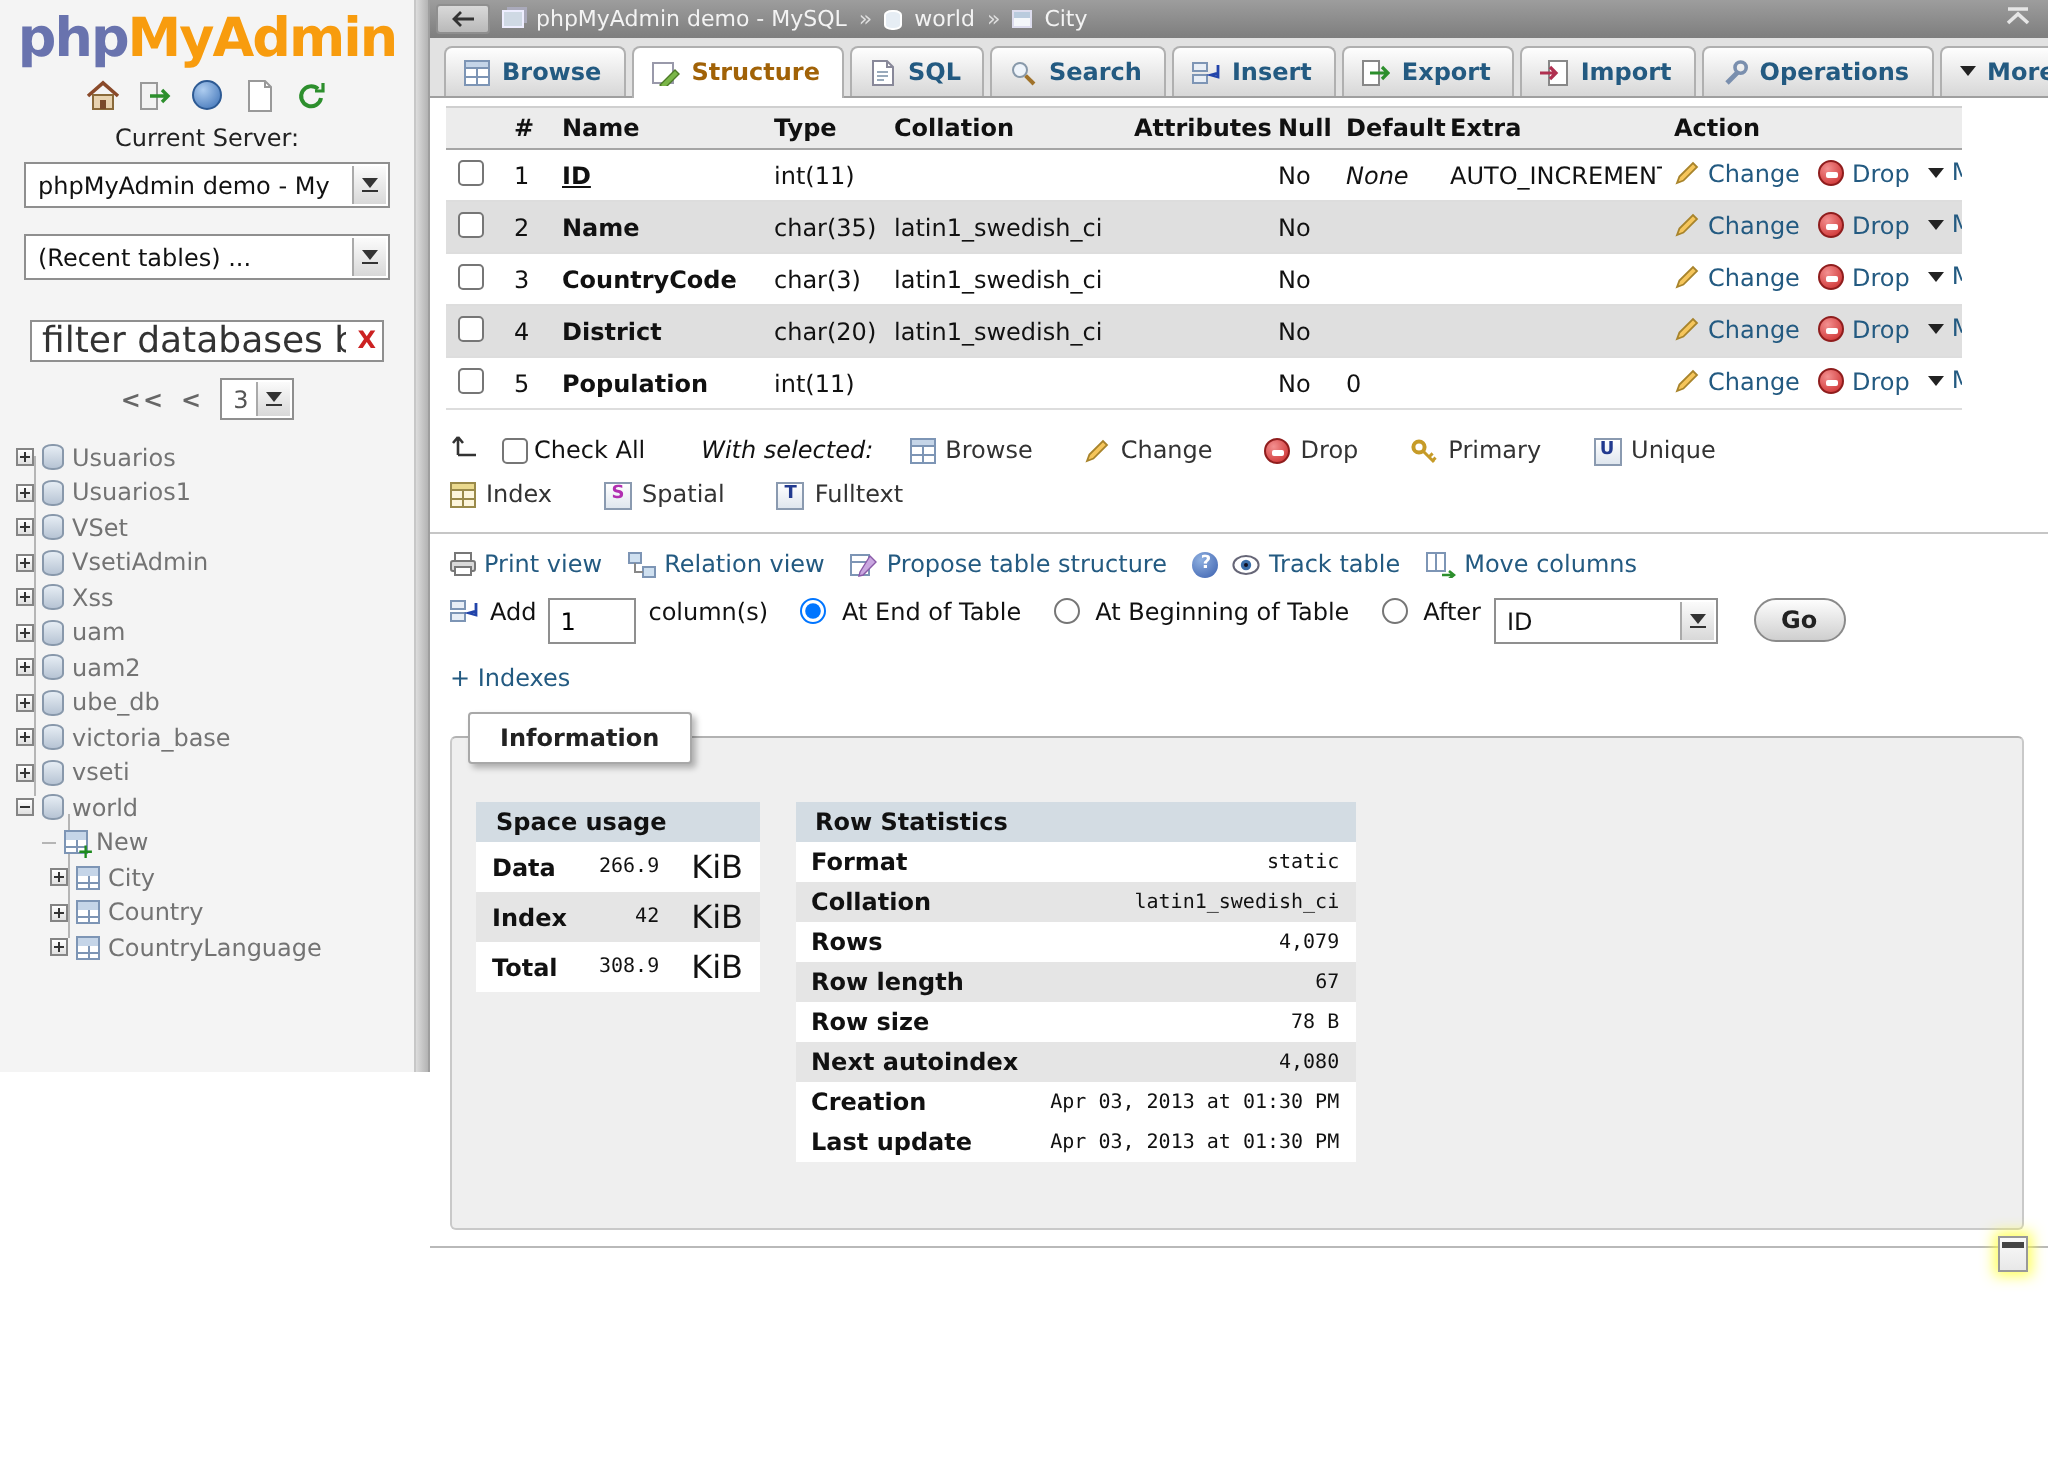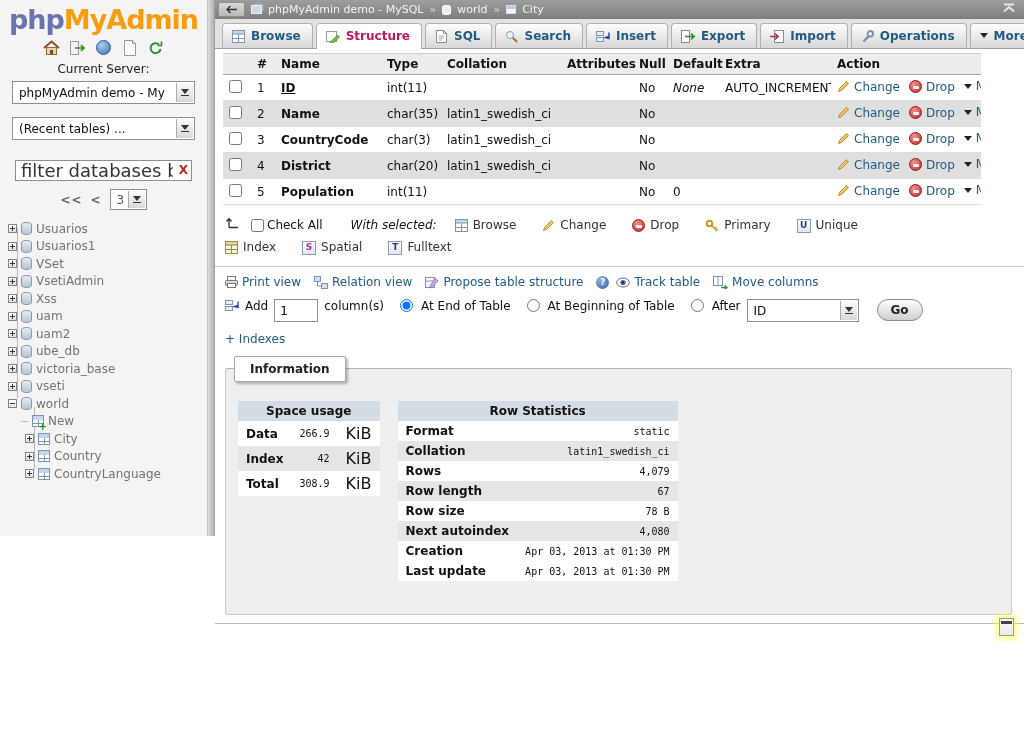--- a/index.html
+++ b/index.html
@@ -53,21 +53,21 @@
 .backbtn { width:27px; height:15px; background:linear-gradient(#d9d9d9,#b9b9b9); border:1px solid #8f8f8f; border-radius:2px; display:flex; align-items:center; justify-content:center; cursor:pointer; flex:none; }
 .crumb-sep { color:#ddd; }
 .cic { display:inline-block; flex:none; }
 .cic-server { width:11px; height:9px; background:#cfd9e4; border:1px solid #eef; box-shadow:2px -2px 0 -0.5px #aab; }
 .cic-db { width:9px; height:10px; background:#e6edf4; border:1px solid #fff; border-radius:4px/2.5px; }
 .cic-tbl { width:10px; height:9px; border:1px solid #dde; background:linear-gradient(#b9cbdd,#b9cbdd) 0 0/10px 3px no-repeat,#f4f7fa; }
 .collapse-ic { margin-left:auto; cursor:pointer; }
 
 .tabsbar { height:30px; background:#e2e2e2; border-bottom:1px solid #9f9f9f; display:flex; align-items:flex-end; padding:0 0 0 7px; gap:3px; flex:none; }
 .tab { display:flex; align-items:center; gap:6px; padding:5px 11px 5px 9px; background:linear-gradient(#fefefe,#d7d7d7); border:1px solid #b0b0b0; border-bottom:none; border-radius:4px 4px 0 0; color:#235a81; font-weight:bold; cursor:pointer; white-space:nowrap; }
-.tab.active { background:#fff; color:#be185d; position:relative; top:1px; padding-bottom:6px; }
+.tab.active { background:#fff; color:#a16207; position:relative; top:1px; padding-bottom:6px; }
 
 .content { padding:4px 8px 0 8px; flex:1; position:relative; }
 
 table.struct { border-collapse:collapse; table-layout:fixed; width:758px; }
 table.struct th { text-align:left; font-weight:bold; padding:3px 6px; background:#ececec; border-bottom:1px solid #a5a5a5; border-top:1px solid #cfcfcf; }
 table.struct td { padding:4px 6px; border-bottom:1px solid #ddd; overflow:hidden; white-space:nowrap; }
 table.struct tr.g td { background:#dfdfdf; }
 .colname { font-weight:bold; }
 .colname.pk { text-decoration:underline; }
 .em { font-style:italic; }
@@ -99,21 +99,21 @@
 .addrow .radio { margin:0 2px 0 10px; }
 .addrow label { cursor:pointer; }
 .sel.inlinesel { width:112px; margin:0; display:inline-flex; }
 .gobtn { margin-left:12px; padding:3px 13px; background:linear-gradient(#fdfdfd,#cfcfcf); border:1px solid #8a8a8a; border-radius:11px; font-size:12px; font-weight:bold; color:#222; cursor:pointer; font-family:inherit; }
 .idxlink { display:inline-block; margin:10px 0 0 2px; color:#235a81; cursor:pointer; }
 
 .infofs { position:relative; margin:22px 4px 0 2px; background:#efefef; border:1px solid #c9c9c9; border-top-color:#b2b2b2; border-radius:3px; min-height:247px; padding:32px 12px 14px 12px; }
 .legend { position:absolute; top:-13px; left:8px; background:#fff; border:1px solid #a8a8a8; padding:5px 15px; font-weight:bold; color:#222; box-shadow:2px 2px 3px rgba(0,0,0,0.28); border-radius:2px; }
 .infwrap { display:flex; align-items:flex-start; gap:18px; }
 table.itable { border-collapse:collapse; background:#fff; }
-table.itable th { background:#d3dce3; font-weight:bold; padding:3px 10px; text-align:center; white-space:nowrap; }
+table.itable th { background:#d3dce3; font-weight:bold; padding:3px 10px; text-align:left; white-space:nowrap; }
 table.itable td { padding:3px 8px; white-space:nowrap; }
 table.itable tr.g td { background:#e5e5e5; }
 .lab { font-weight:bold; }
 td.val { font-family:"DejaVu Sans Mono","Liberation Mono",monospace; font-size:10px; text-align:right; }
 table.su td.val { min-width:38px; }
 table.rs td.lab { min-width:112px; }
 table.rs td.val { min-width:128px; }
 table.su td.unit { font-size:16px; }
 
 .footline { border-top:1px solid #b9b9b9; margin:8px -8px 0 -8px; position:relative; }

